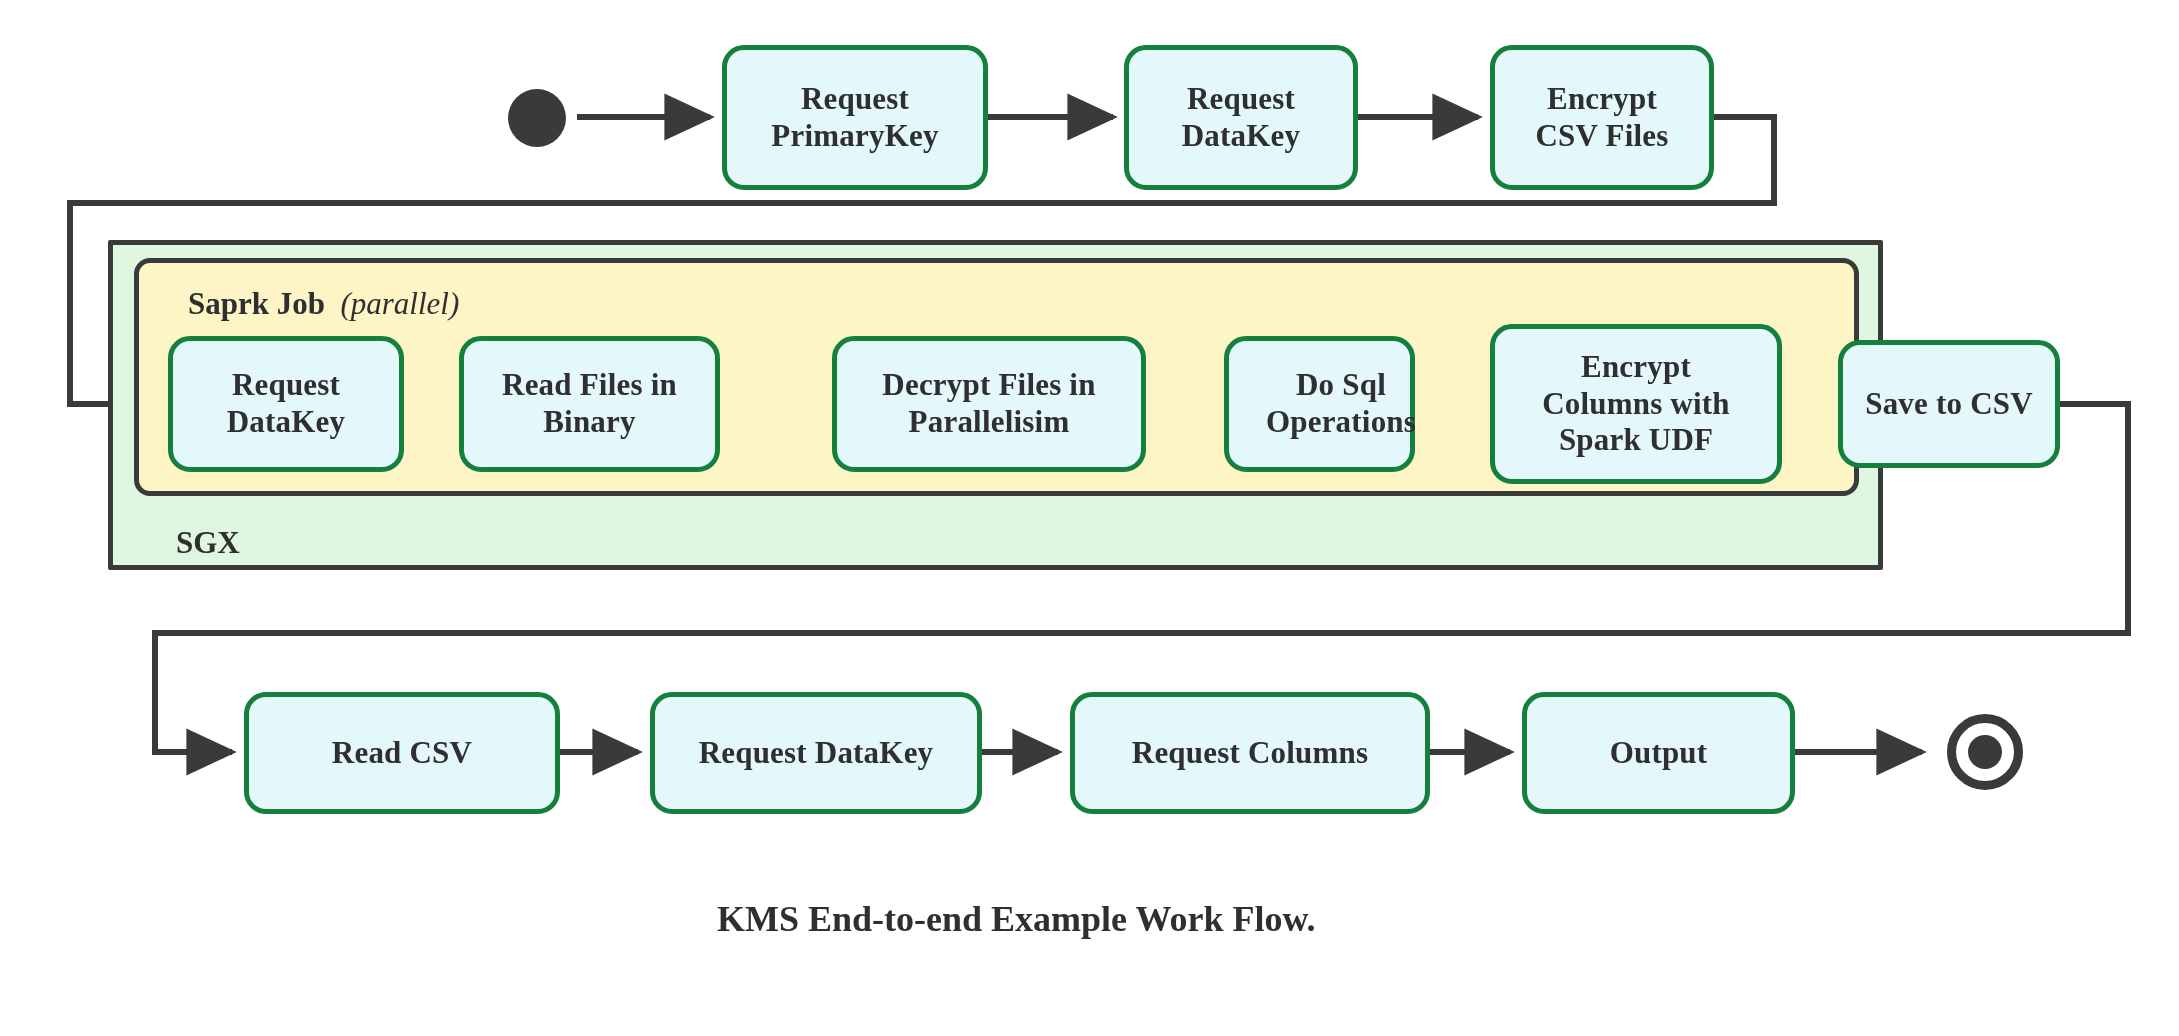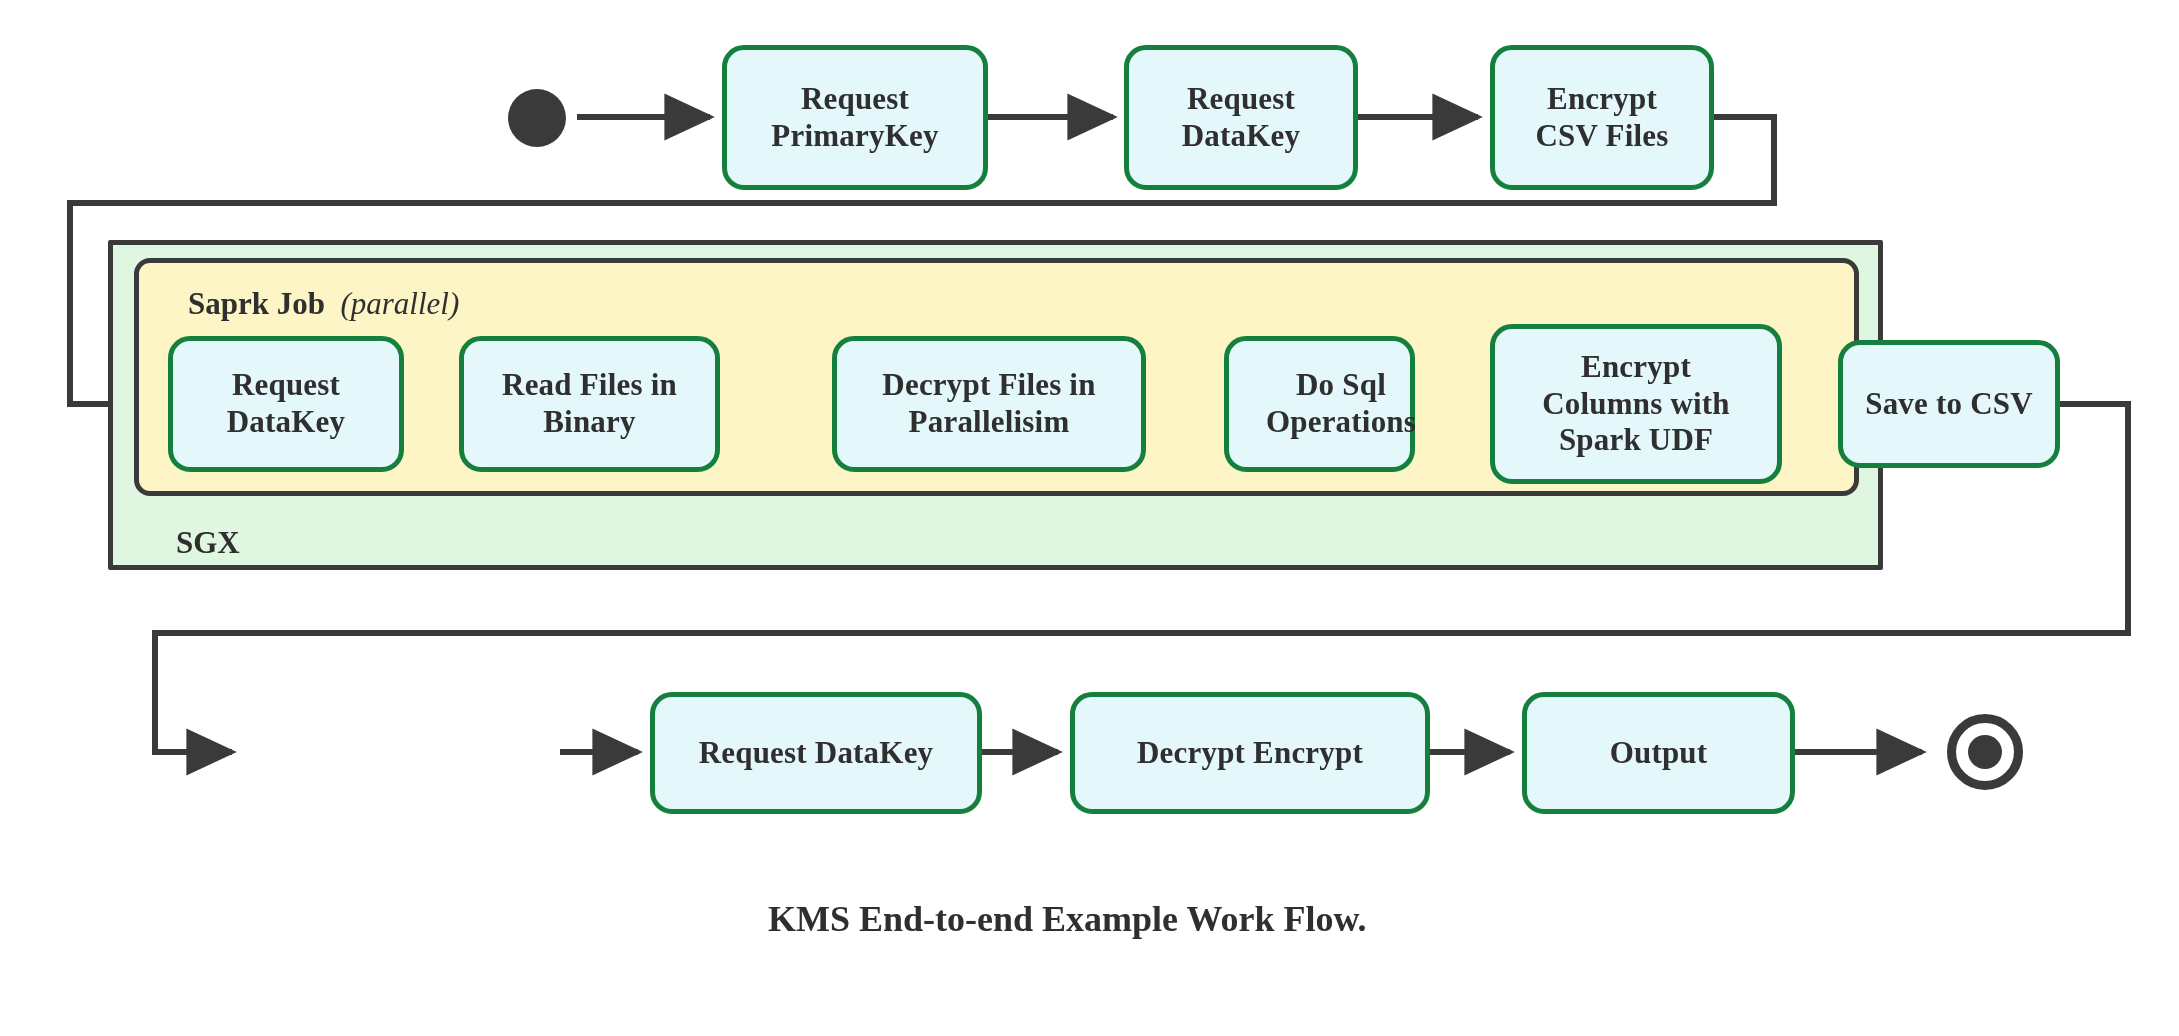--- a/index.html
+++ b/index.html
@@ -139,19 +139,20 @@
 Binary</div>
   <div class="node" style="left:818px;top:336px;width:314px;height:136px;margin-left:14px;">Decrypt Files in
 Parallelisim</div>
   <div class="node" style="left:1224px;top:336px;width:191px;height:136px;padding-left:43px;">Do Sql
 Operations</div>
   <div class="node" style="left:1490px;top:324px;width:292px;height:160px;">Encrypt
 Columns with
 Spark UDF</div>
   <div class="node" style="left:1838px;top:340px;width:222px;height:128px;">Save to CSV</div>
 
+  <div class="node" style="left:244px;top:692px;width:316px;height:122px;">Read CSV</div>
   <div class="node" style="left:650px;top:692px;width:332px;height:122px;">Request DataKey</div>
-  <div class="node" style="left:1070px;top:692px;width:360px;height:122px;">Decrypt Encrypt</div>
+  <div class="node" style="left:1070px;top:692px;width:360px;height:122px;">Request Columns</div>
   <div class="node" style="left:1522px;top:692px;width:273px;height:122px;">Output</div>
 
-  <div class="caption" style="left:768px;top:898px;">KMS End-to-end Example Work Flow.</div>
+  <div class="caption" style="left:717px;top:898px;">KMS End-to-end Example Work Flow.</div>
 
 </div>
 
 </body></html>

